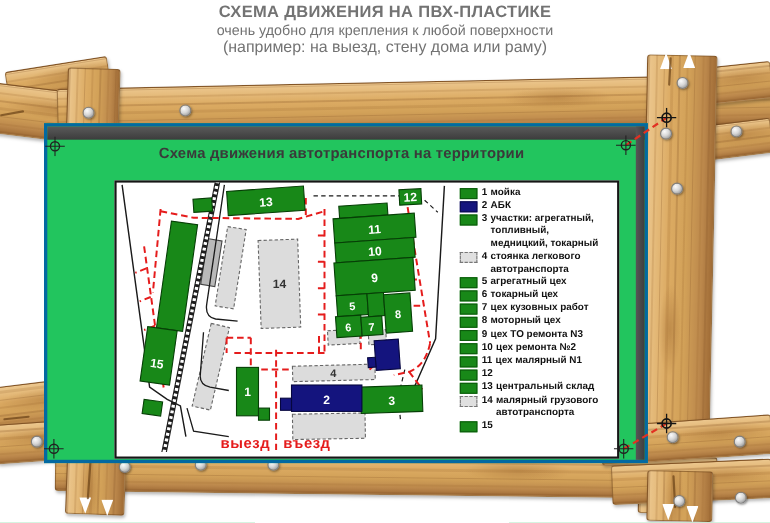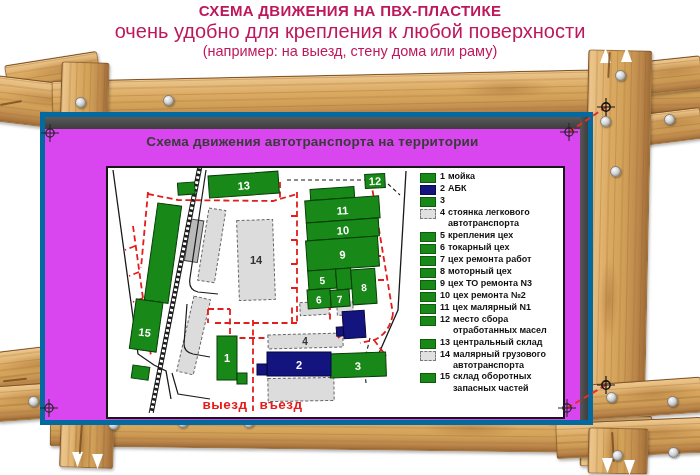--- a/index.html
+++ b/index.html
@@ -1,22 +1,22 @@
 <!DOCTYPE html>
 <html><head>
 <meta charset="utf-8">
 <style>
   html,body{margin:0;padding:0;background:#fff}
   .stage{position:relative;width:700px;height:475px;background:#fff;overflow:hidden;
          font-family:"Liberation Sans",sans-serif}
 
   
-  .header{position:absolute;left:0;top:2px;width:100%;text-align:center;color:#be185d}
+  .header{position:absolute;left:0;top:2px;width:100%;text-align:center;color:#737373}
   .header .h1{font-size:15px;font-weight:bold;letter-spacing:.3px}
-  .header .h2{font-size:20px;margin-top:1px}
+  .header .h2{font-size:13px;margin-top:1px}
   .header .h3{font-size:14.5px}
 
   
   .plank{position:absolute;border-radius:3px;border:1px solid rgba(108,68,28,.55);
          box-shadow:1px 2px 3px rgba(0,0,0,.28)}
   .ph{background:
       radial-gradient(ellipse 70px 14px at 70% 38%, rgba(146,92,38,.35), rgba(146,92,38,0) 70%),
       repeating-linear-gradient(0deg, rgba(139,90,43,.28) 0 1.5px, rgba(0,0,0,0) 1.5px 7px,
         rgba(160,108,50,.22) 7px 9px, rgba(0,0,0,0) 9px 14px),
       linear-gradient(180deg,#ecc78e 0%,#dcab63 35%,#d2a158 60%,#bb874b 85%,#a06c36 100%)}
@@ -27,22 +27,22 @@
       linear-gradient(90deg,#ecc78e 0%,#dcab63 35%,#d2a158 60%,#bb874b 85%,#a06c36 100%)}
   .screw{position:absolute;width:9px;height:9px;border-radius:50%;z-index:6;
          background:radial-gradient(circle at 35% 30%,#fbfbfb,#d6d6d6 45%,#979797 85%);
          border:1px solid #7f7f7f;box-shadow:1px 1px 2px rgba(0,0,0,.35)}
   .crack{position:absolute;width:2px;background:#6e4519;border-radius:2px;opacity:.75;z-index:5}
   .notch{position:absolute;width:11px;height:15px;background:#fff;z-index:5;
          clip-path:polygon(50% 0,100% 100%,0 100%)}
   .notch.up{transform:rotate(180deg)}
 
   
-  .sign{position:absolute;left:40px;top:112px;width:543px;height:303px;background:#d946ef;
-        border:5px solid #0369a1;z-index:10}
+  .sign{position:absolute;left:40px;top:112px;width:543px;height:303px;background:#22c55e;
+        border:3px solid #0369a1;z-index:10}
   .sign-top-edge{position:absolute;left:0;top:0;width:100%;height:12px;
         background:linear-gradient(180deg,#5a5a5a,#3c3c3c);z-index:1}
   .sign-right-edge{position:absolute;right:0;top:0;width:8px;height:100%;
         background:linear-gradient(90deg,#565656,#3e3e3e);z-index:1}
   .sign-title{position:absolute;left:0;top:17px;width:535px;text-align:center;z-index:2;
         font-weight:bold;font-size:13.5px;line-height:16px;color:#3a3a3a;letter-spacing:.2px}
   .mapbox{position:absolute;left:61px;top:49px;width:455px;height:249px;
         border:2px solid #161616;z-index:2;background:#fff}
   .mapsvg{position:absolute;left:0;top:0}
   .mapsvg text{font-family:"Liberation Sans",sans-serif;font-weight:bold}
@@ -265,41 +265,44 @@
             <span class="lbl">мойка</span>
           </div>
         <div class="lrow">
             <span class="sw" data-swatch="blue"></span>
             <span class="num">2</span>
             <span class="lbl">АБК</span>
           </div>
         <div class="lrow">
             <span class="sw" data-swatch="green"></span>
             <span class="num">3</span>
+            <span class="lbl">участки: агрегатный,
+топливный,
+медницкий, токарный</span>
           </div>
         <div class="lrow">
             <span class="sw" data-swatch="gray"></span>
             <span class="num">4</span>
             <span class="lbl">стоянка легкового
 автотранспорта</span>
           </div>
         <div class="lrow">
             <span class="sw" data-swatch="green"></span>
             <span class="num">5</span>
-            <span class="lbl">крепления цех</span>
+            <span class="lbl">агрегатный цех</span>
           </div>
         <div class="lrow">
             <span class="sw" data-swatch="green"></span>
             <span class="num">6</span>
             <span class="lbl">токарный цех</span>
           </div>
         <div class="lrow">
             <span class="sw" data-swatch="green"></span>
             <span class="num">7</span>
-            <span class="lbl">цех ремонта работ</span>
+            <span class="lbl">цех кузовных работ</span>
           </div>
         <div class="lrow">
             <span class="sw" data-swatch="green"></span>
             <span class="num">8</span>
             <span class="lbl">моторный цех</span>
           </div>
         <div class="lrow">
             <span class="sw" data-swatch="green"></span>
             <span class="num">9</span>
             <span class="lbl">цех ТО ремонта N3</span>
@@ -310,39 +313,35 @@
             <span class="lbl">цех ремонта №2</span>
           </div>
         <div class="lrow">
             <span class="sw" data-swatch="green"></span>
             <span class="num">11</span>
             <span class="lbl">цех малярный N1</span>
           </div>
         <div class="lrow">
             <span class="sw" data-swatch="green"></span>
             <span class="num">12</span>
-            <span class="lbl">место сбора
-отработанных масел</span>
           </div>
         <div class="lrow">
             <span class="sw" data-swatch="green"></span>
             <span class="num">13</span>
             <span class="lbl">центральный склад</span>
           </div>
         <div class="lrow">
             <span class="sw" data-swatch="gray"></span>
             <span class="num">14</span>
             <span class="lbl">малярный грузового
 автотранспорта</span>
           </div>
         <div class="lrow">
             <span class="sw" data-swatch="green"></span>
             <span class="num">15</span>
-            <span class="lbl">склад оборотных
-запасных частей</span>
           </div>
       </div>
     </div>
   </div>
 
   <svg class="cross" style="left:41px;top:124px" viewBox="0 0 20 20">
       <circle cx="10" cy="10" r="4.6"></circle>
       <path d="M10 0V20M0 10H20"></path>
     </svg>
   <svg class="cross" style="left:560px;top:123px" viewBox="0 0 20 20">

